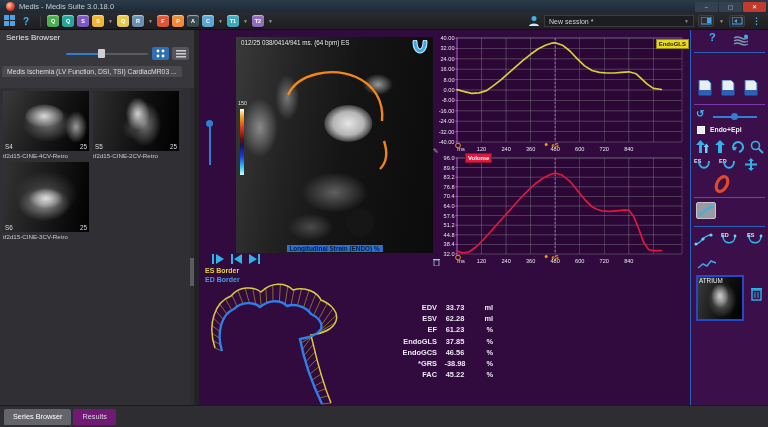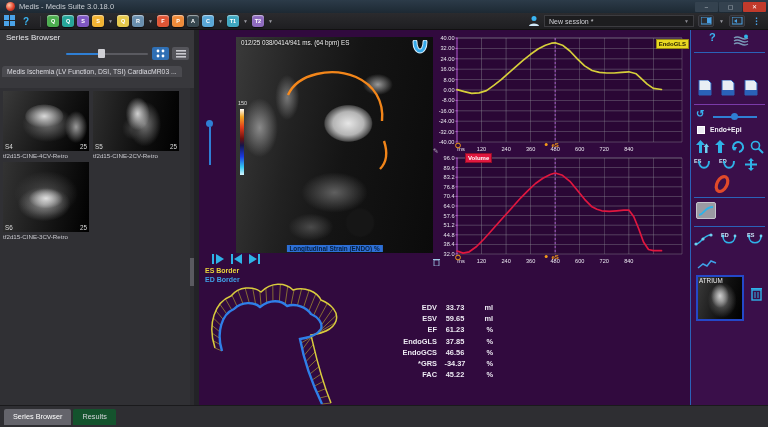--- a/index.html
+++ b/index.html
@@ -143,21 +143,21 @@
         radial-gradient(ellipse 18px 22px at 55% 55%, #6e6e6e, rgba(0,0,0,0) 80%),
         linear-gradient(105deg,#3a3a3a,#101010 60%,#000); }
   .rp-atrium-label { position:absolute; top:0; left:1px; color:#efefef; font-size:6.3px; }
   .rp-trash { position:absolute; left:59px; top:256px; }
 
   
   .bottombar { height:22px; background:#2e2e32; border-top:1px solid #1a1a1c; display:flex; align-items:center; }
   .bb-left { width:199px; display:flex; gap:2px; padding-left:4px; flex:none; }
   .bb-main { display:flex; gap:2px; }
   .tab { height:16px; display:flex; align-items:center; padding:0 9px; font-size:7.3px; color:#d6d6dc;
-         background:#14532d; border-radius:2px 2px 0 0; white-space:nowrap; }
+         background:#701a75; border-radius:2px 2px 0 0; white-space:nowrap; }
   .tab.active { background:#64646b; color:#fff; }
   .tab .popout { color:#9fb8d8; font-size:6px; margin-left:3px; }
   svg text { font-family:"Liberation Sans", sans-serif; }
 </style>
 </head>
 <body>
 
 <div class="titlebar">
   <div class="logo"></div>
   <div class="title-text">Medis   -   Medis Suite 3.0.18.0</div>
@@ -369,41 +369,41 @@
     </svg>
 
     <div class="meas" id="meas">
         <div class="meas-row">
           <span class="meas-label">EDV</span>
           <span class="meas-value">33.73</span>
           <span class="meas-unit">ml</span>
         </div>
         <div class="meas-row">
           <span class="meas-label">ESV</span>
-          <span class="meas-value">59.65</span>
+          <span class="meas-value">62.28</span>
           <span class="meas-unit">ml</span>
         </div>
         <div class="meas-row">
           <span class="meas-label">EF</span>
           <span class="meas-value">61.23</span>
           <span class="meas-unit">%</span>
         </div>
         <div class="meas-row">
           <span class="meas-label">EndoGLS</span>
           <span class="meas-value">37.85</span>
           <span class="meas-unit">%</span>
         </div>
         <div class="meas-row">
           <span class="meas-label">EndoGCS</span>
           <span class="meas-value">46.56</span>
           <span class="meas-unit">%</span>
         </div>
         <div class="meas-row">
           <span class="meas-label">*GRS</span>
-          <span class="meas-value">-34.37</span>
+          <span class="meas-value">-38.98</span>
           <span class="meas-unit">%</span>
         </div>
         <div class="meas-row">
           <span class="meas-label">FAC</span>
           <span class="meas-value">45.22</span>
           <span class="meas-unit">%</span>
         </div>
       </div>
 
     <div class="chart" id="chart-strain">

